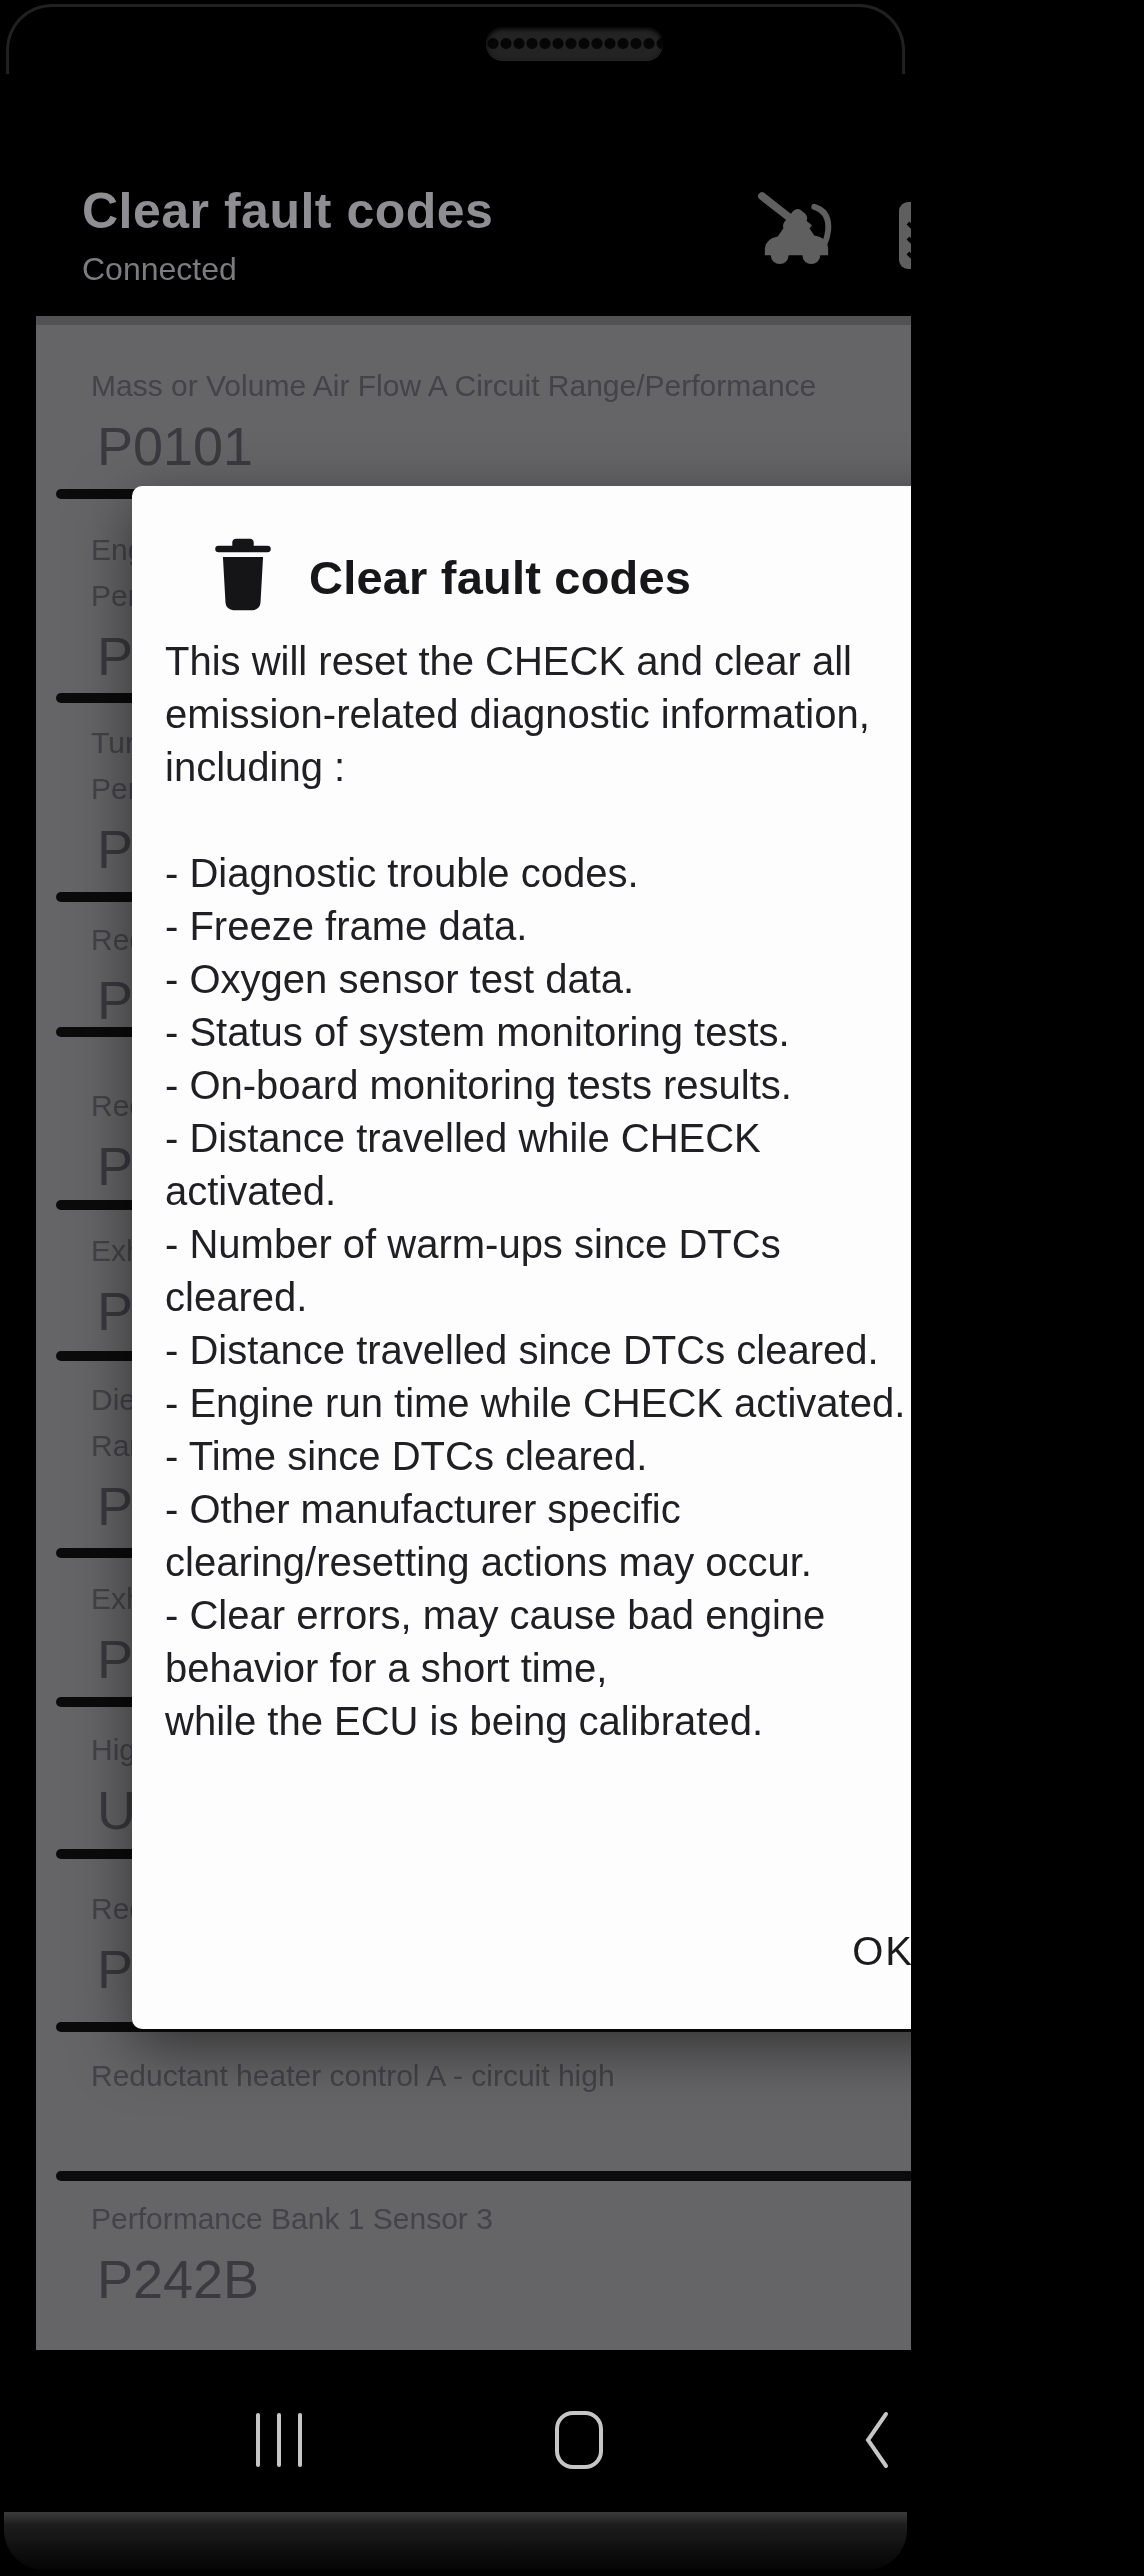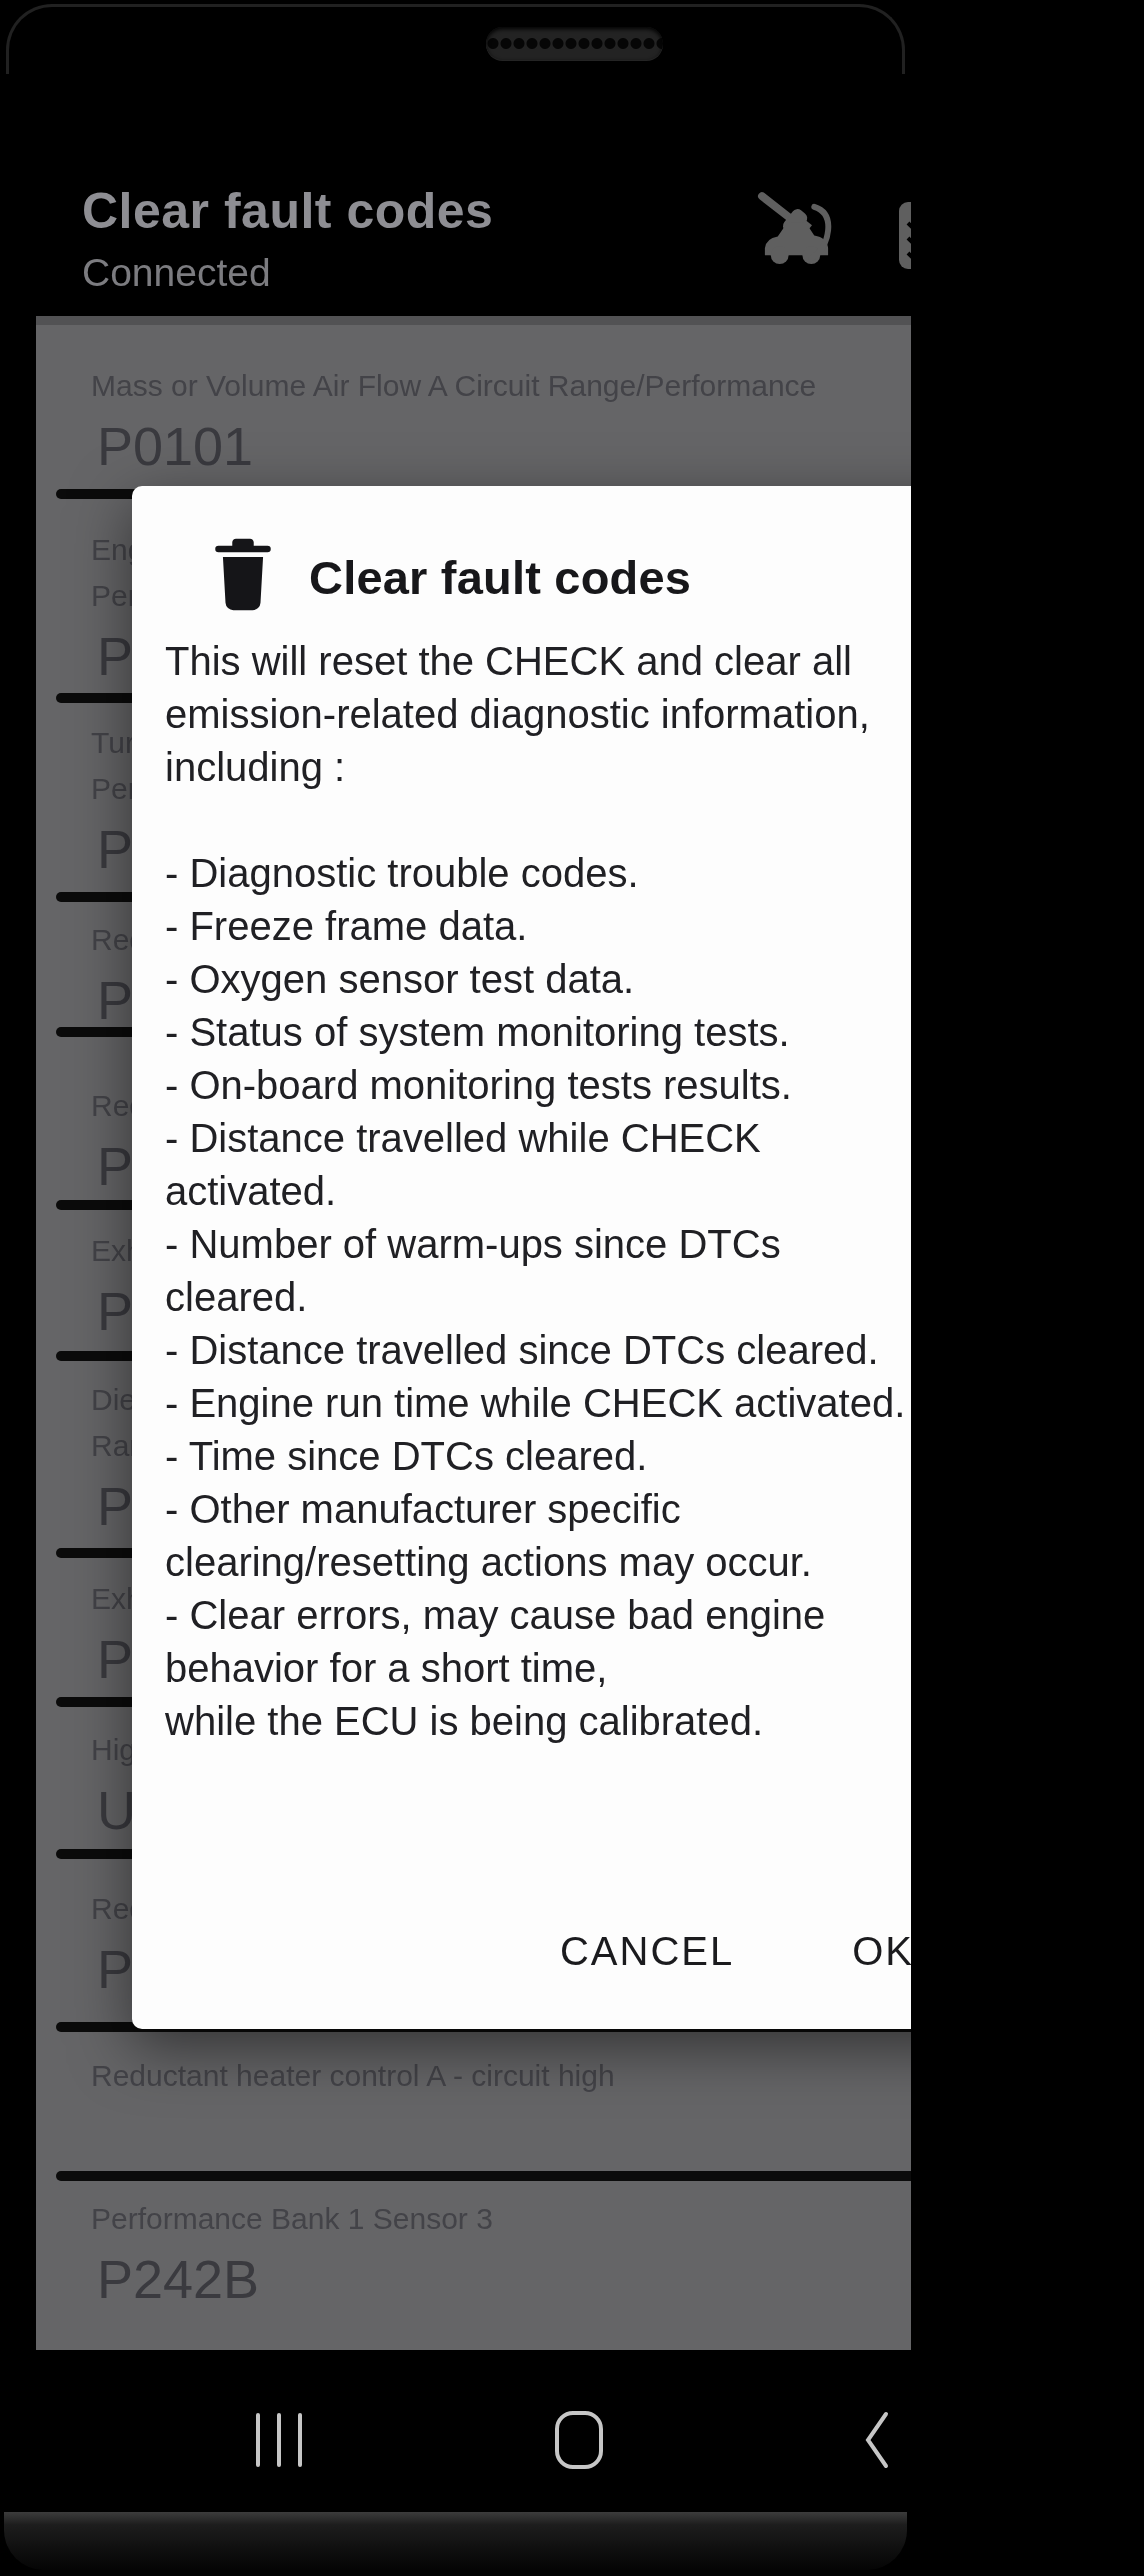--- a/index.html
+++ b/index.html
@@ -10,21 +10,21 @@
     font-family:"Liberation Sans", sans-serif;
   }
   .frame-edge{position:absolute; top:4px; left:6px; right:6px; height:70px;
     border:3px solid #2c2c2c; border-bottom:none; border-radius:46px 46px 0 0; opacity:.75; pointer-events:none;}
   .grille{position:absolute; top:27px; left:486px; width:177px; height:33px; border-radius:17px;
     background:radial-gradient(circle at 7px 50%, #060606 5px, transparent 6px) repeat-x #232323;
     background-size:13px 100%;
     box-shadow:0 1px 0 rgba(255,255,255,.14), inset 0 2px 4px #000;}
   
   .app-title{position:absolute; top:182px; left:82px; font-size:50px; font-weight:600; color:#8e8e93; letter-spacing:0.5px;}
-  .app-subtitle{position:absolute; top:251px; left:82px; font-size:39px; color:#7c7c80;text-align:right;}
+  .app-subtitle{position:absolute; top:251px; left:82px; font-size:32px; color:#7c7c80;text-align:right;}
   .icon-btn{position:absolute; background:none; border:none; padding:0; cursor:pointer;}
   
   .list-panel{position:absolute; left:36px; top:316px; width:1073px; height:2034px;
     background:#656567; overflow:hidden;}
   .list-panel::before{content:""; position:absolute; left:0; top:0; right:0; height:9px;
     background:rgba(0,0,0,.18);}
   .row{position:absolute; left:0; width:100%;}
   .desc{margin-left:55px; font-size:30px; line-height:46px; color:#434348; max-width:998px; white-space:nowrap;}
   .desc-end{position:absolute; top:0; right:56px; font-size:40px; line-height:46px; color:#434348;}
   .code{margin-left:61px; margin-top:8px; font-size:54px; line-height:58px; color:#3a3a3f; white-space:nowrap;}
@@ -250,21 +250,20 @@
  - On-board monitoring tests results.
  - Distance travelled while CHECK activated.
  - Number of warm-ups since DTCs cleared.
  - Distance travelled since DTCs cleared.
  - Engine run time while CHECK activated.
  - Time since DTCs cleared.
  - Other manufacturer specific clearing/resetting actions may occur.
  - Clear errors, may cause bad engine behavior for a short time,
  while the ECU is being calibrated.</div>
     <div class="dialog-buttons">
-      <button class="dlg-btn">CANCEL</button>
       <button class="dlg-btn ok">OK</button>
     </div>
   </div>
 
   <button class="nav-btn" style="left:250px; top:2410px;">
     <span>
       <svg width="58" height="60" viewBox="0 0 58 60" fill="#c6c6c6">
         <rect x="6" y="3" width="4" height="54" rx="2"></rect>
         <rect x="27" y="3" width="4" height="54" rx="2"></rect>
         <rect x="48" y="3" width="4" height="54" rx="2"></rect>

